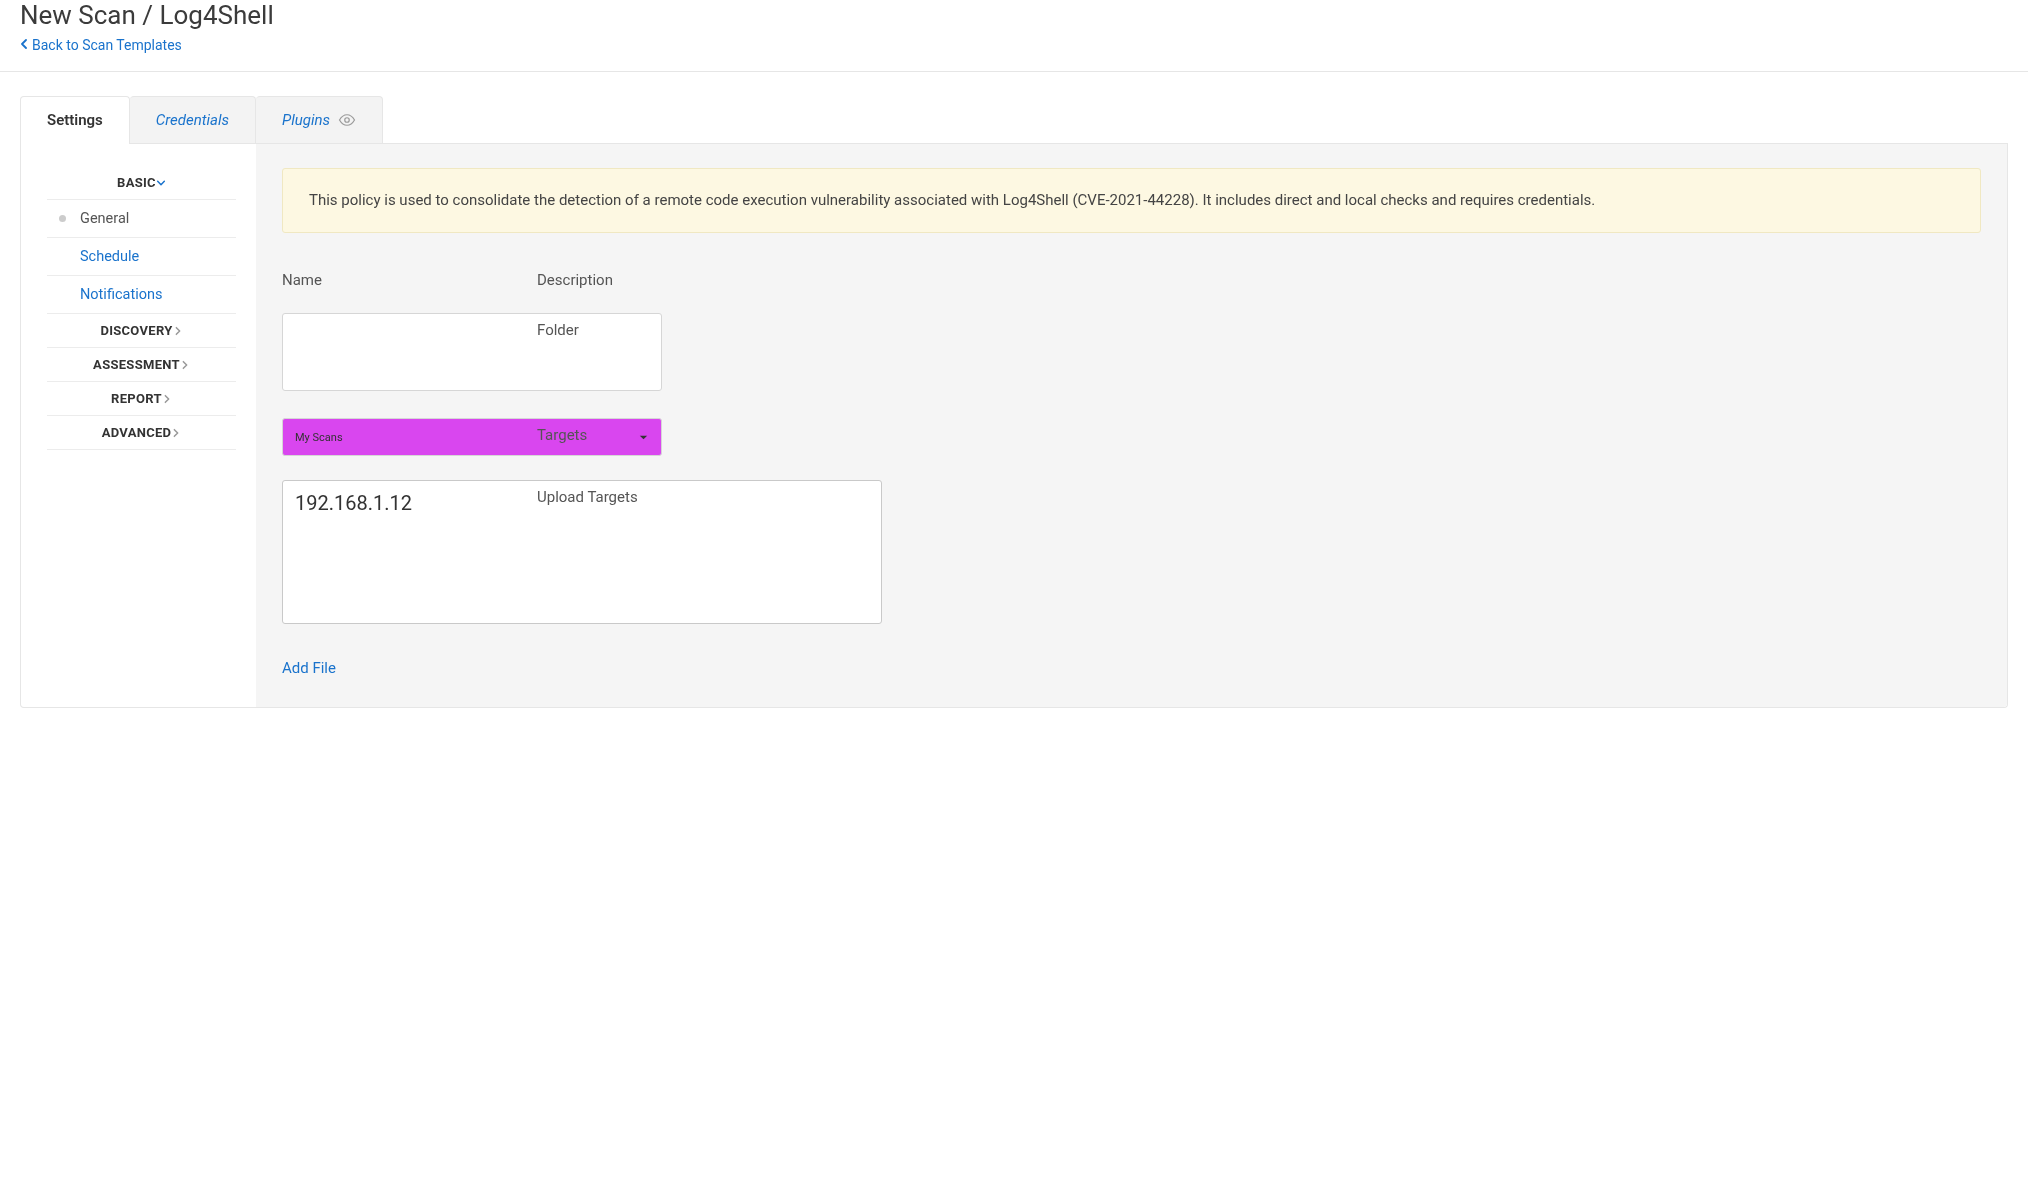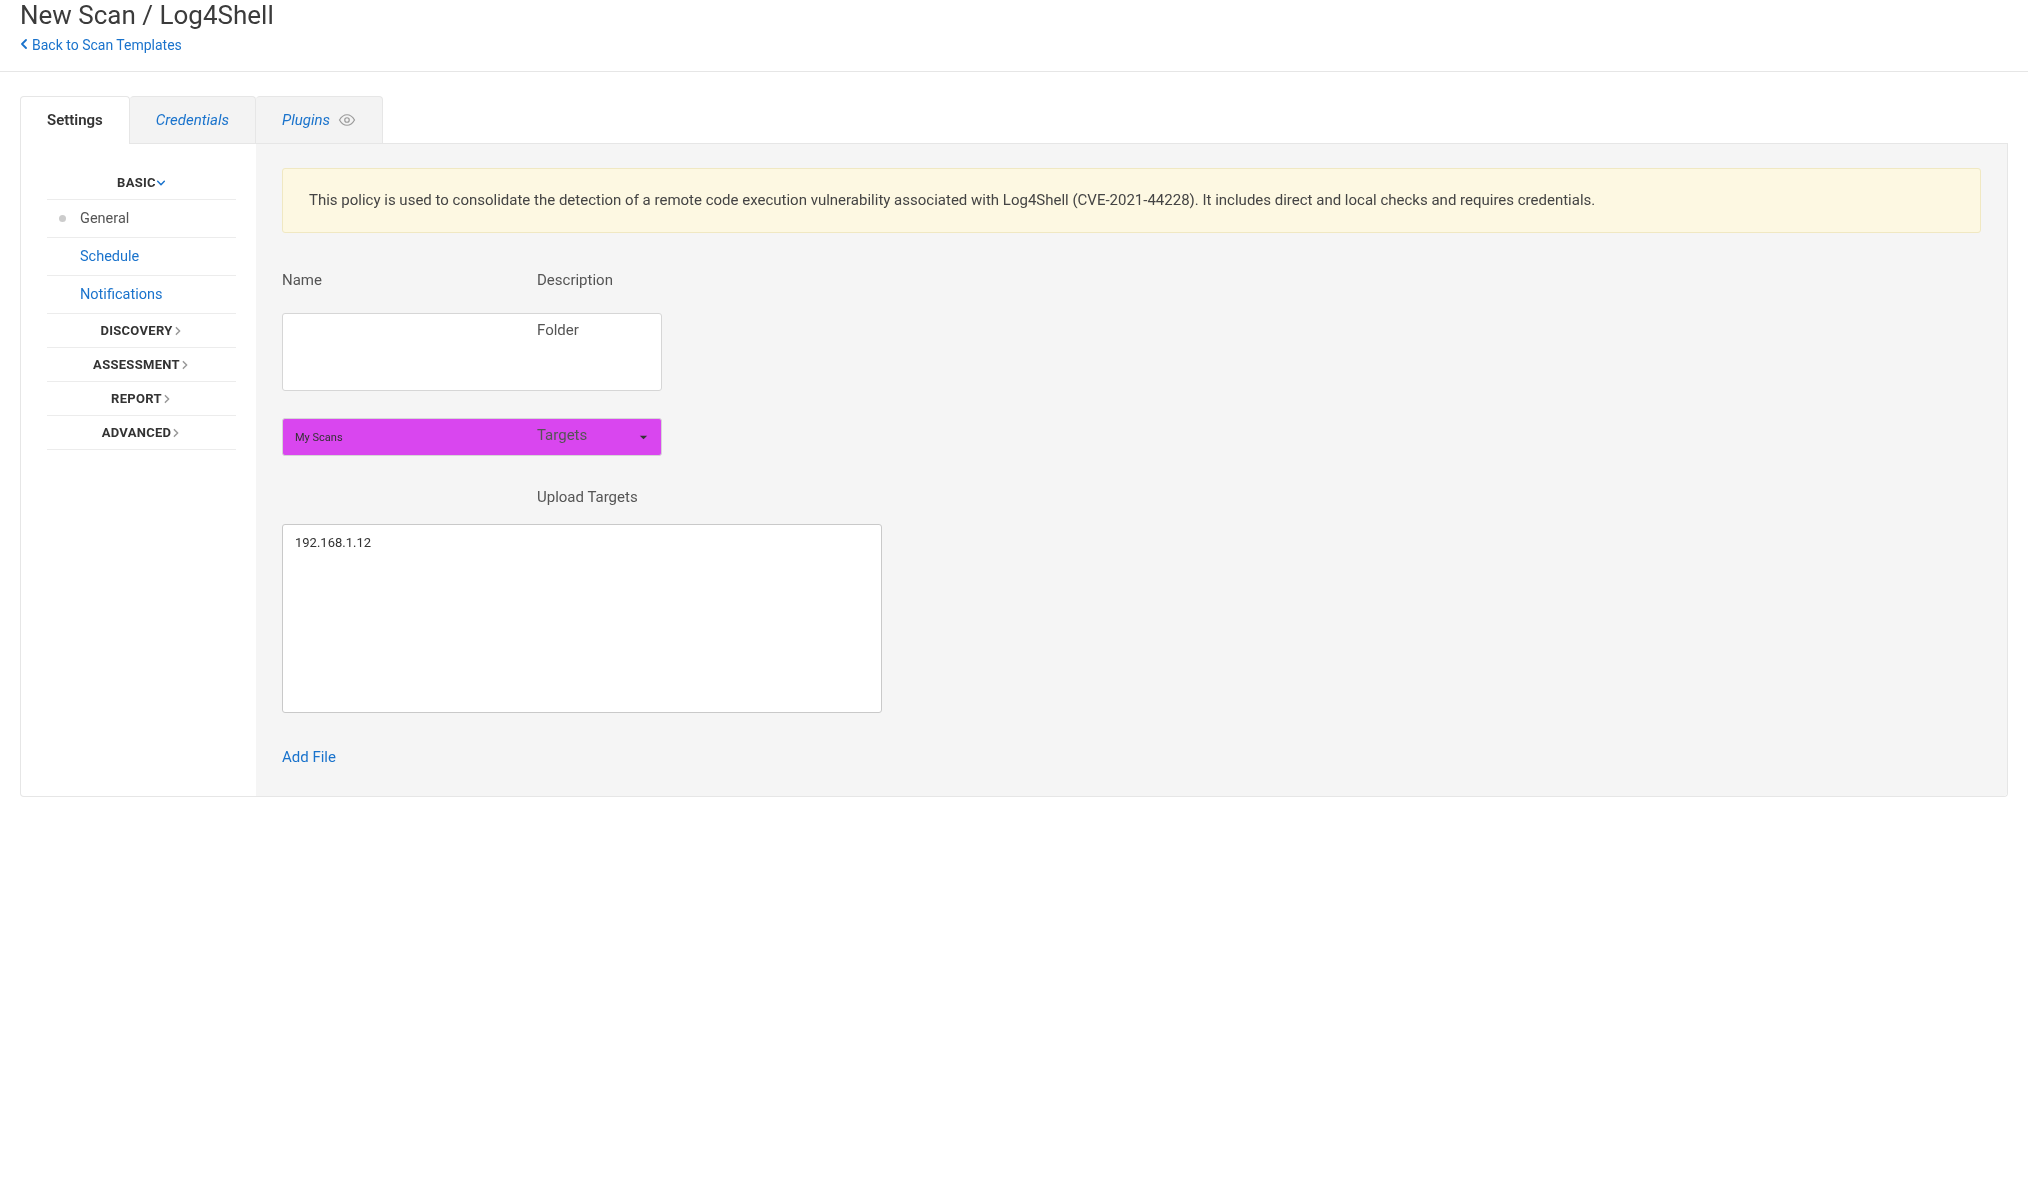--- a/index.html
+++ b/index.html
@@ -177,30 +177,29 @@
       align-items: center;
       justify-content: space-between;
       padding: 0 12px;
       cursor: pointer;
       font-size: 11px;
       color: #333;
     }
     .select-caret svg { width: 11px; height: 11px; display:block; }
     .targets-textarea {
       width: 600px;
-      height: 189px;
+      height: 144px;
       border: 1px solid #c9c9c9;
       border-radius: 3px;
       padding: 10px 12px;
-      font-size: 13px;
+      font-size: 20px;
       color: #333;
       background: #fff;
       resize: none;
       font-family: inherit;
-      margin-top: 44px;
     }
     .add-file-link {
       color: #1a73cc;
       font-size: 15px;
       cursor: pointer;
       padding-top: 8px;
       display: inline-block;
     }
   </style>
 </head>

